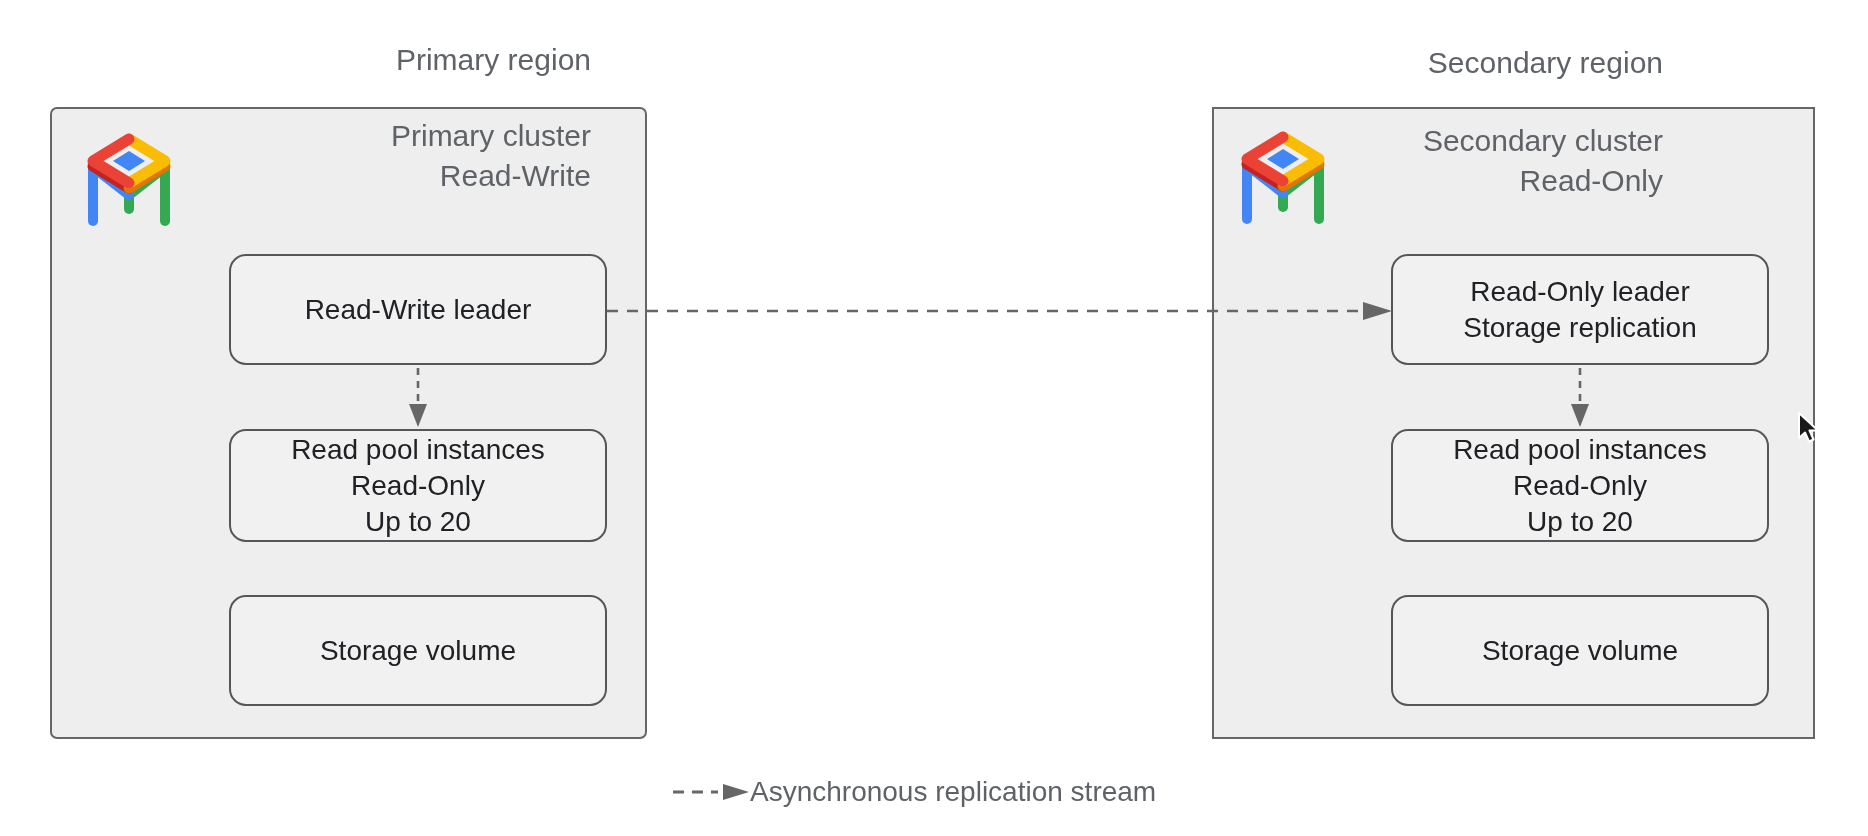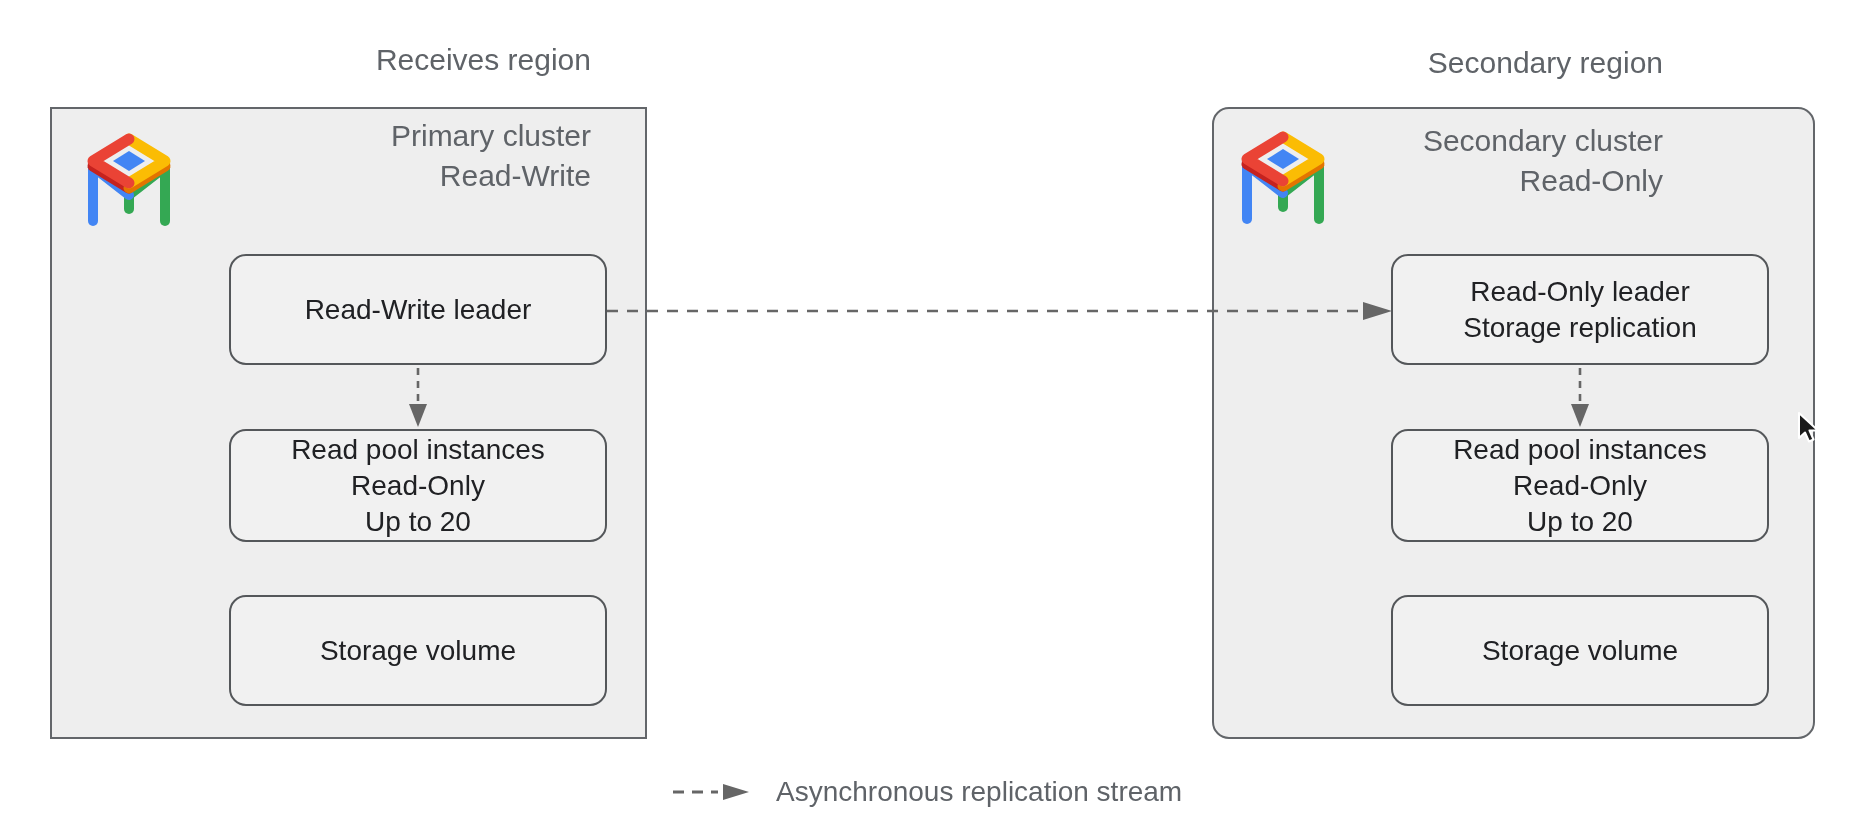--- a/index.html
+++ b/index.html
@@ -11,22 +11,22 @@
     position:absolute;width:340px;text-align:right;
     font-size:30px;line-height:34px;color:#5f6368;white-space:nowrap;
   }
   #region-label-primary{left:251px;top:43px;}
   #region-label-secondary{left:1323px;top:46px;}
 
   .cluster{
     position:absolute;top:107px;height:632px;box-sizing:border-box;
     background:#eeeeee;border:2px solid #63666a;
   }
-  #cluster-primary{left:50px;width:597px;}
-  #cluster-secondary{left:1212px;width:603px;border-radius:17px;}
+  #cluster-primary{left:50px;width:597px;border-radius:7px;}
+  #cluster-secondary{left:1212px;width:603px;}
 
   .cluster-title{
     position:absolute;text-align:right;
     font-size:30px;line-height:40px;color:#5f6368;white-space:nowrap;
   }
   #cluster-primary .cluster-title{top:7px;right:54px;}
   #cluster-secondary .cluster-title{top:12px;right:150px;}
 
   .logo{position:absolute;width:106px;height:104px;}
   #cluster-primary .logo{left:24px;top:20px;}
@@ -41,32 +41,32 @@
   }
   .node span{display:block;}
   .node-1{top:145px;height:111px;}
   .node-2{top:320px;height:113px;}
   .node-3{top:486px;height:111px;}
 
   #arrow-overlay{position:absolute;left:0;top:0;width:1868px;height:836px;pointer-events:none;}
 
   .legend{
     position:absolute;left:672px;top:776px;height:32px;
-    display:flex;align-items:center;gap:26px;
+    display:flex;align-items:center;
   }
   .legend-text{font-size:28px;color:#5f6368;white-space:nowrap;}
 
   #cursor{position:absolute;left:1796px;top:412px;width:26px;height:32px;}
 </style>
 </head>
 <body>
 
 <div class="canvas">
 
-  <div class="region-label" id="region-label-primary">Receives region</div>
+  <div class="region-label" id="region-label-primary">Primary region</div>
   <div class="region-label" id="region-label-secondary">Secondary region</div>
 
   <div class="cluster" id="cluster-primary">
     <div class="logo">
       <svg viewBox="0 0 100 104" xmlns="http://www.w3.org/2000/svg" aria-hidden="true">
         <g fill="none" stroke-linecap="round" stroke-linejoin="round">
           <path d="M50 66 V80" stroke="#34A853" stroke-width="10"></path>
           <path d="M86 38 L50 66" stroke="#34A853" stroke-width="10"></path>
           <path d="M14 38 L50 66" stroke="#4285F4" stroke-width="10"></path>
           <path d="M14 34 V92" stroke="#4285F4" stroke-width="10"></path>

